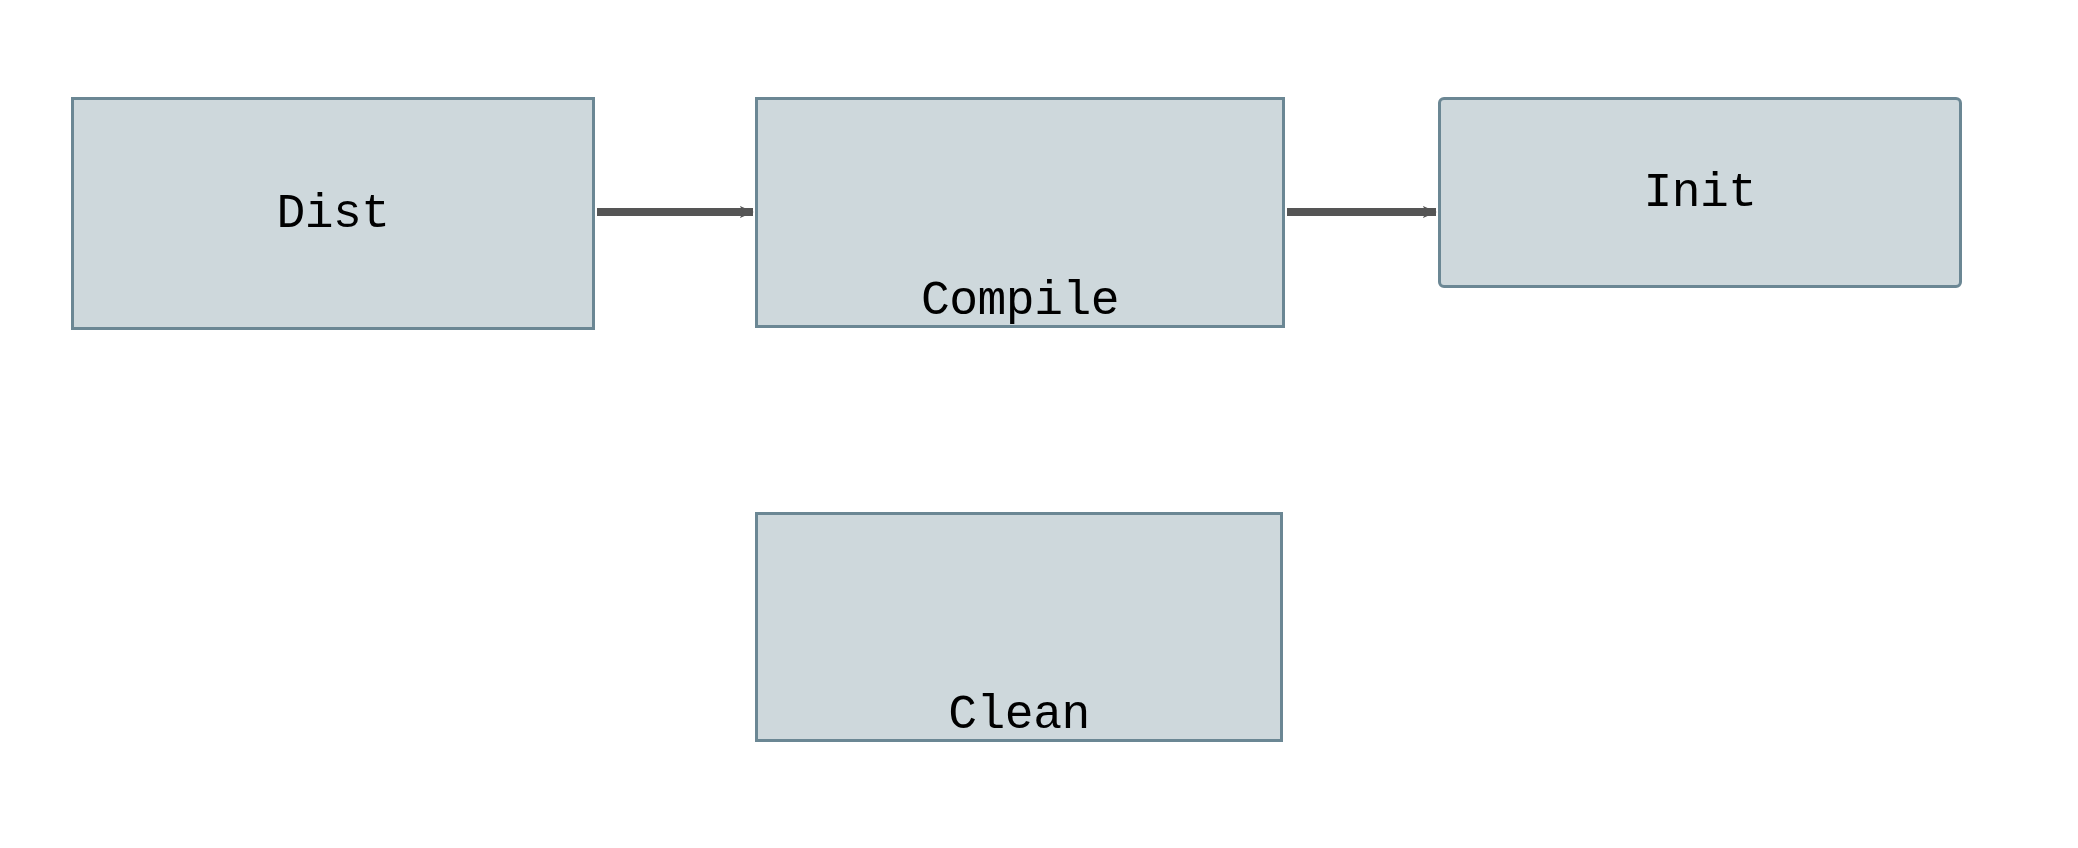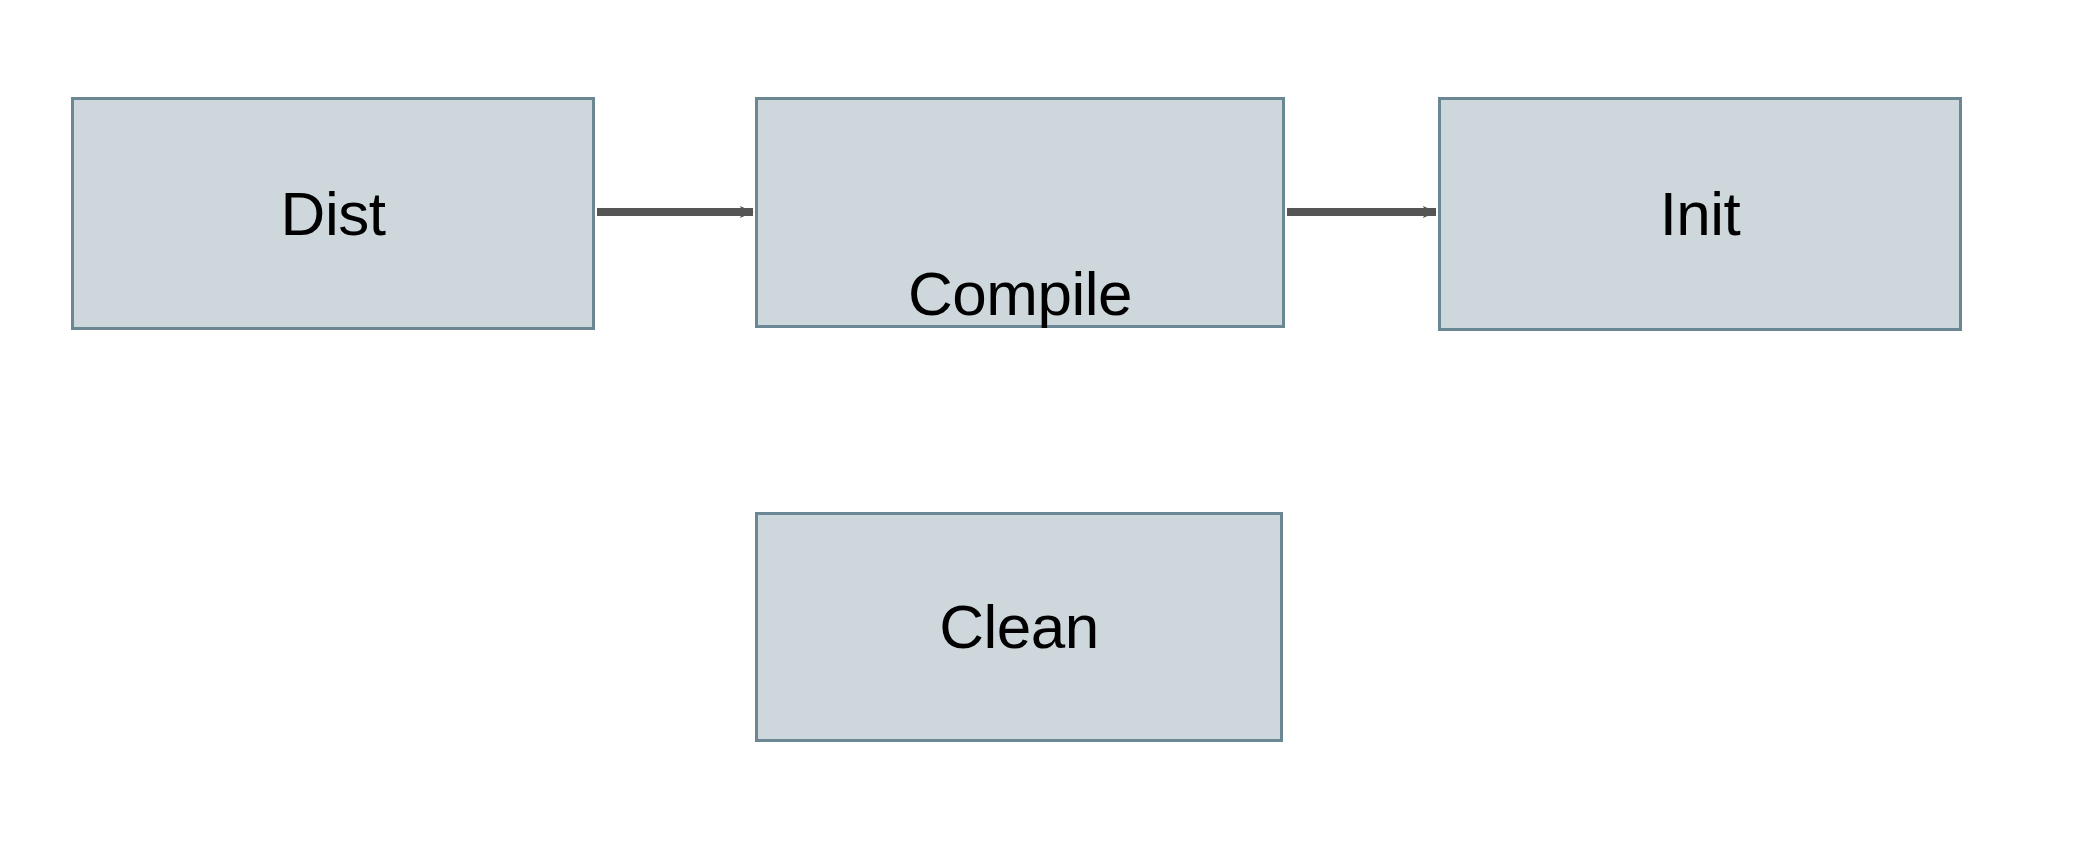--- a/index.html
+++ b/index.html
@@ -19,22 +19,22 @@
   .node {
     position: absolute;
     box-sizing: border-box;
     background: #ced8dc;
     border: 3px solid #6b8794;
     display: flex;
     align-items: center;
     justify-content: center;
   }
   .node-label {
-    font-family: Liberation Sans, sans-serif;
-    font-size: 62px;
+    font-family: Liberation Mono, monospace;
+    font-size: 48px;
     line-height: 1;
     color: #000000;
     font-weight: 400;
     letter-spacing: -0.5px;
     white-space: nowrap;
     user-select: none;
   }
   .edge-layer {
     position: absolute;
     left: 0;
@@ -61,21 +61,21 @@
       </g>
   </svg>
 
   <div id="nodes-group">
       <div class="node" style="left: 71px; top: 97px; width: 524px; height: 233px; background: rgb(206, 216, 220); border-color: rgb(107, 135, 148);">
         <span class="node-label" style="color: rgb(0, 0, 0);">Dist</span>
       </div>
       <div class="node" style="left: 755px; top: 97px; width: 530px; height: 231px; background: rgb(206, 216, 220); border-color: rgb(107, 135, 148); align-items: flex-end;">
         <span class="node-label" style="color: rgb(0, 0, 0);">Compile</span>
       </div>
-      <div class="node" style="left: 1438px; top: 97px; width: 524px; height: 234px; background: rgb(206, 216, 220); border-color: rgb(107, 135, 148);">
+      <div class="node" style="left: 1438px; top: 97px; width: 524px; height: 191px; background: rgb(206, 216, 220); border-color: rgb(107, 135, 148); border-radius: 6px;">
         <span class="node-label" style="color: rgb(0, 0, 0);">Init</span>
       </div>
-      <div class="node" style="left: 755px; top: 512px; width: 528px; height: 230px; background: rgb(206, 216, 220); border-color: rgb(107, 135, 148);">
+      <div class="node" style="left: 755px; top: 512px; width: 528px; height: 230px; background: rgb(206, 216, 220); border-color: rgb(107, 135, 148); align-items: flex-end;">
         <span class="node-label" style="color: rgb(0, 0, 0);">Clean</span>
       </div>
     </div>
 
 </div>
 
 </body></html>

